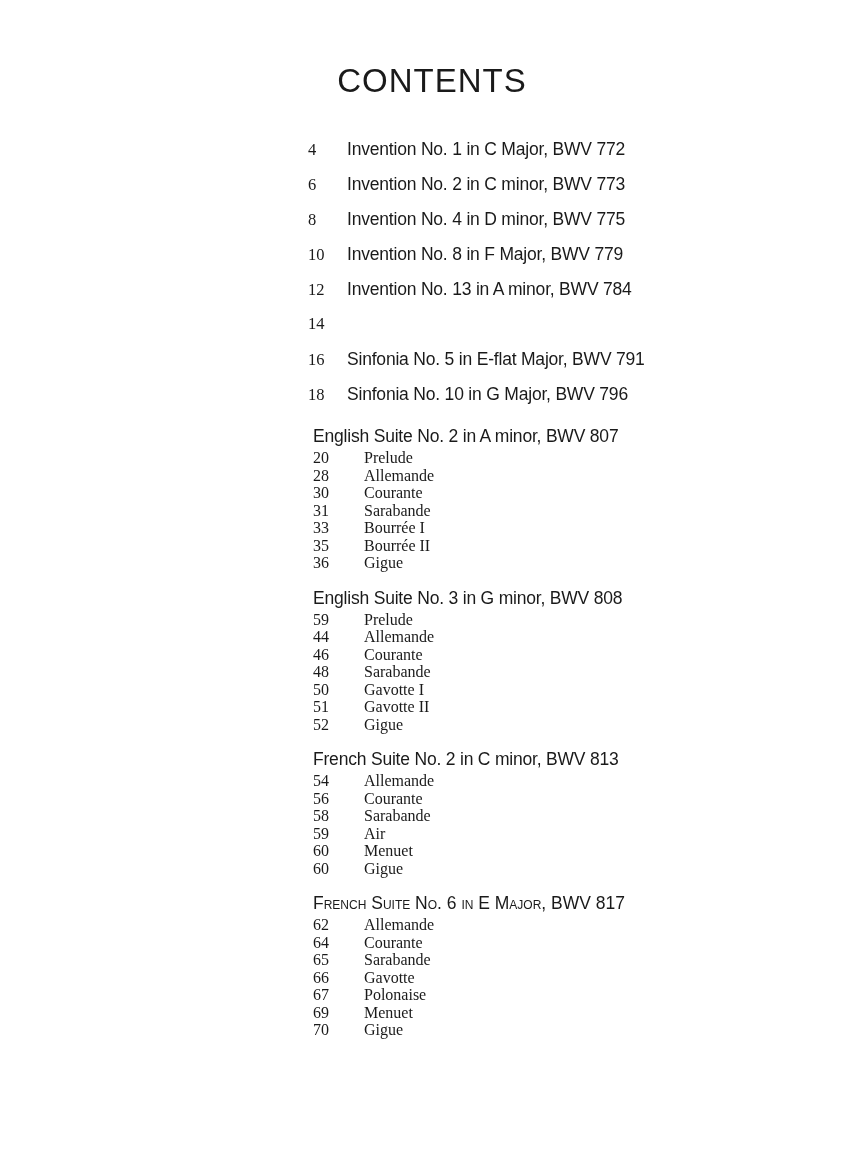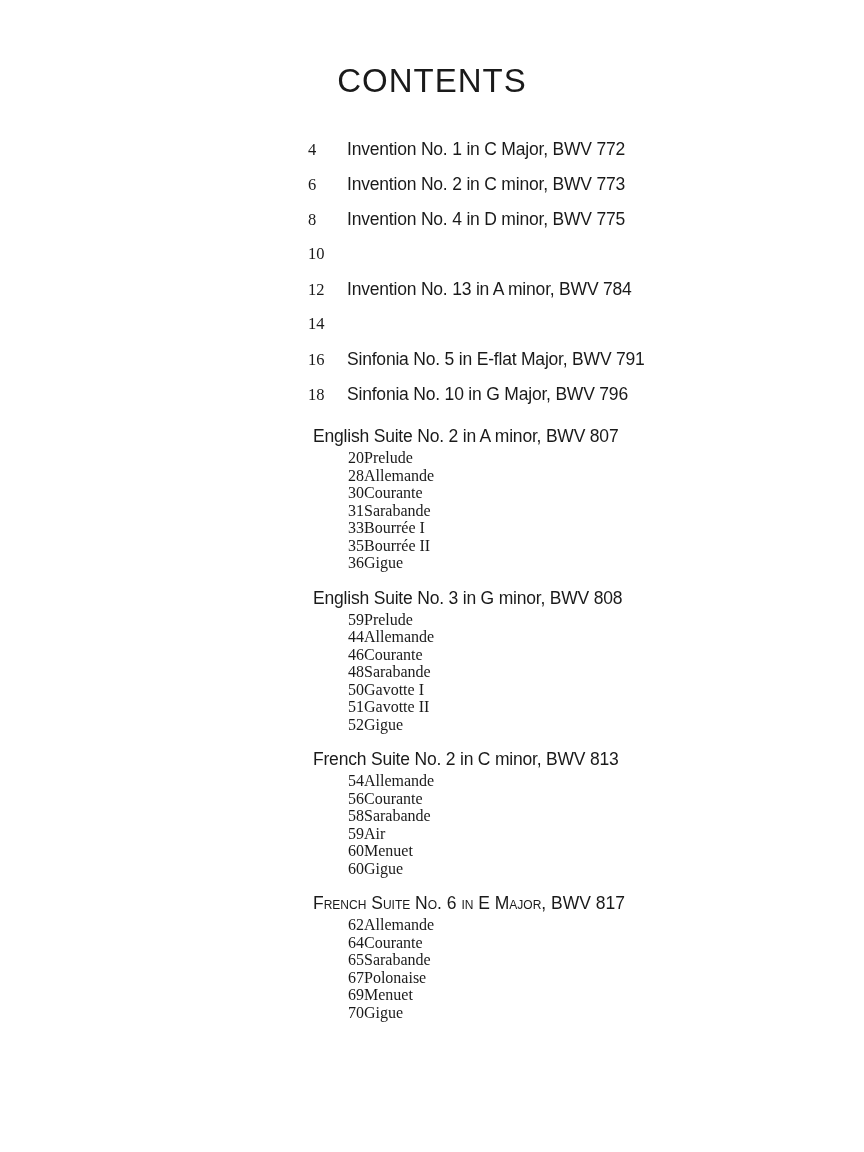--- a/index.html
+++ b/index.html
@@ -51,21 +51,21 @@
   .section:nth-child(4) { }
   .section-heading {
     font-size: 17.5px;
     font-weight: 400;
     line-height: 21px;
     margin-bottom: 2px;
     letter-spacing: -0.2px;
     white-space: nowrap;
   }
   .section-heading.small-caps { font-variant: small-caps; letter-spacing: 0; }
-  .sub-items { list-style: none; text-align: right; }
+  .sub-items { list-style: none; }
   .sub {
     display: flex;
     align-items: baseline;
     line-height: 17.5px;
     font-family: "Liberation Serif", serif;
     font-size: 16px;
   }
   .sub .num { width: 51px; flex: 0 0 51px; }
   .sub .stitle { white-space: nowrap; }
 </style>
@@ -83,20 +83,21 @@
         <li class="entry">
           <span class="num">6</span>
           <span class="etitle">Invention No. 2 in C minor, BWV 773</span>
         </li>
         <li class="entry">
           <span class="num">8</span>
           <span class="etitle">Invention No. 4 in D minor, BWV 775</span>
         </li>
         <li class="entry">
           <span class="num">10</span>
+          <span class="etitle">Invention No. 8 in F Major, BWV 779</span>
         </li>
         <li class="entry">
           <span class="num">12</span>
           <span class="etitle">Invention No. 13 in A minor, BWV 784</span>
         </li>
         <li class="entry">
           <span class="num">14</span>
         </li>
         <li class="entry">
           <span class="num">16</span>
@@ -210,20 +211,24 @@
               <span class="num">62</span>
               <span class="stitle">Allemande</span>
             </li>
             <li class="sub">
               <span class="num">64</span>
               <span class="stitle">Courante</span>
             </li>
             <li class="sub">
               <span class="num">65</span>
               <span class="stitle">Sarabande</span>
+            </li>
+            <li class="sub">
+              <span class="num">66</span>
+              <span class="stitle">Gavotte</span>
             </li>
             <li class="sub">
               <span class="num">67</span>
               <span class="stitle">Polonaise</span>
             </li>
             <li class="sub">
               <span class="num">69</span>
               <span class="stitle">Menuet</span>
             </li>
             <li class="sub">

